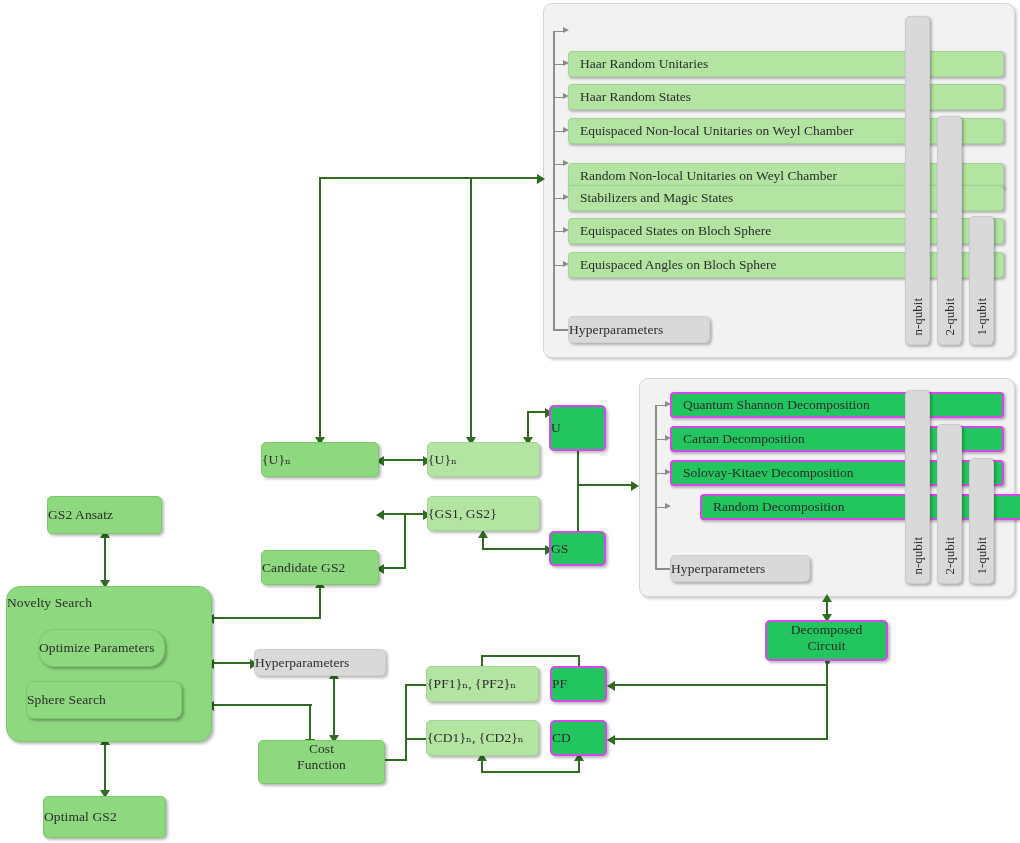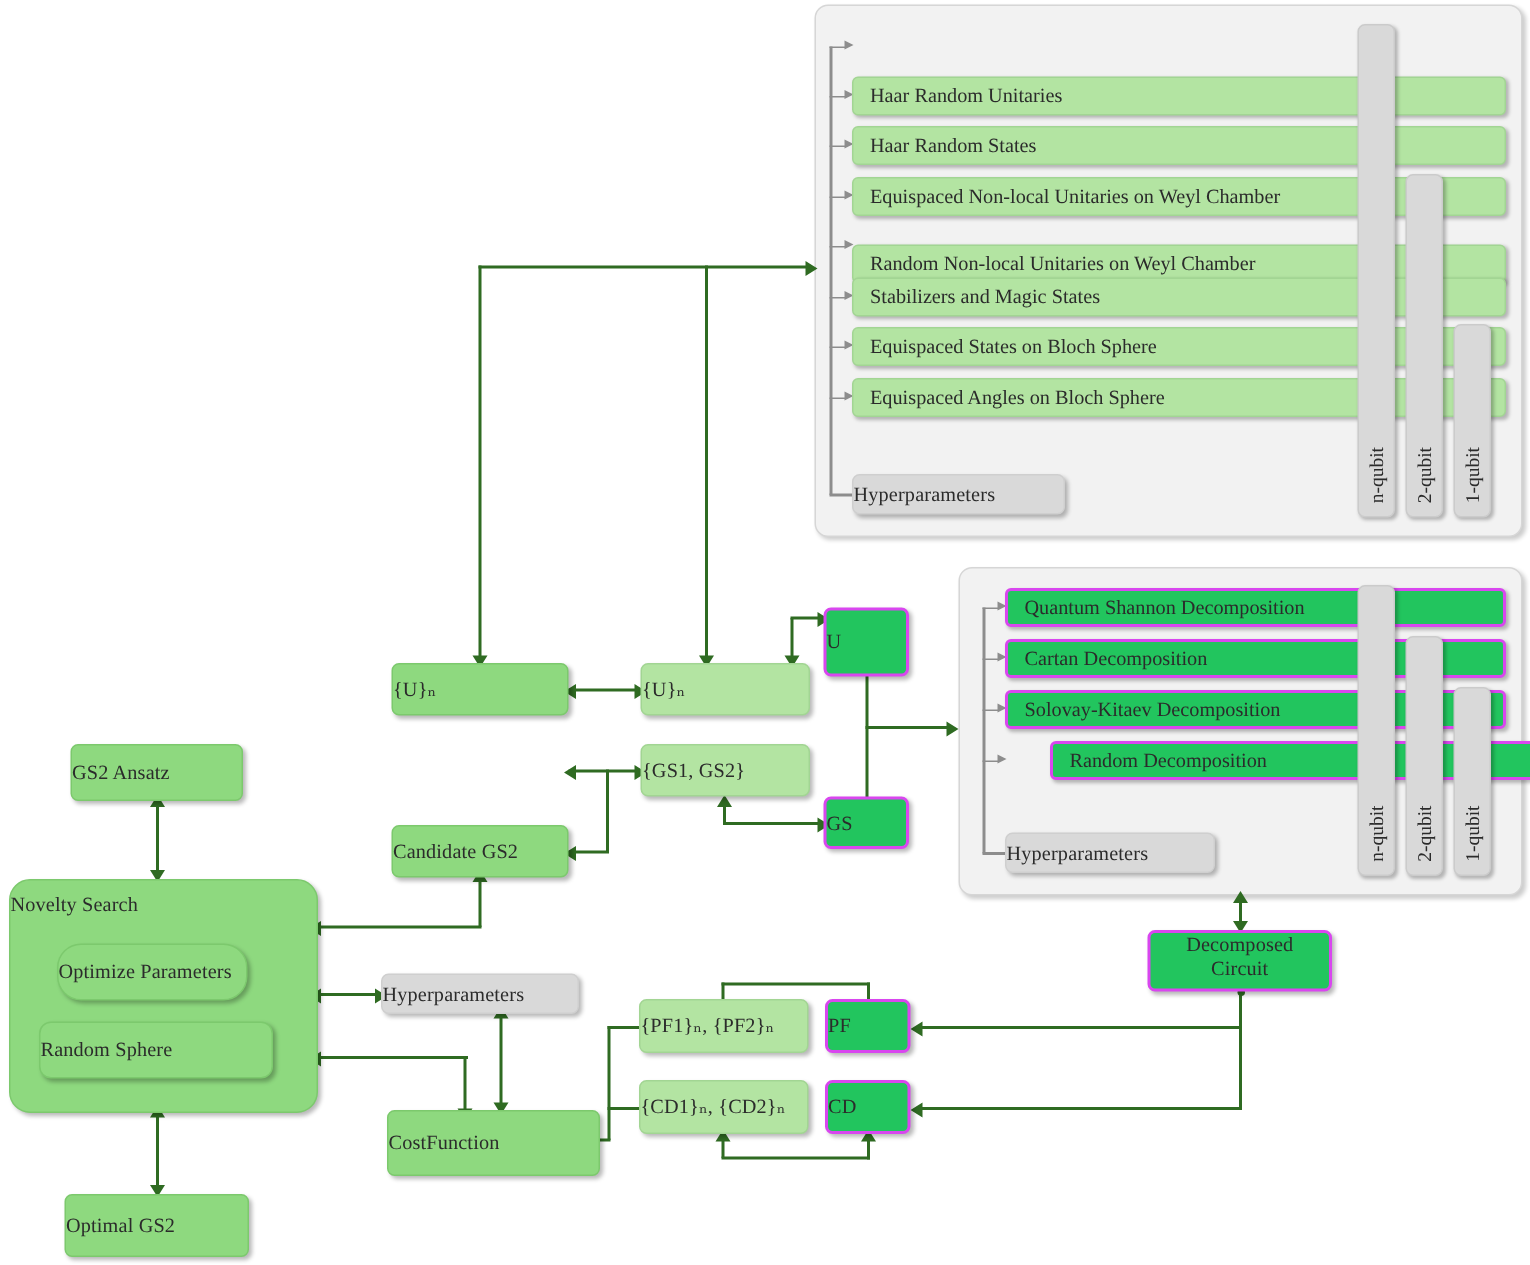--- a/index.html
+++ b/index.html
@@ -275,32 +275,32 @@
     <span>GS2 Ansatz</span>
     </div>
 
   <div class="node g-big" style="left:6px;top:586px;width:206px;height:156px;align-items:flex-start;">
     <span style="margin-top:8px;font-size:13.5px;">Novelty Search</span>
     </div>
   <div class="node g-mid" style="left:26px;top:629px;width:127px;height:38px;border-radius:16px;margin-left:12px;">
     <span>Optimize Parameters</span>
     </div>
   <div class="node g-mid" style="left:26px;top:681px;width:156px;height:38px;border-radius:8px;">
-    <span>Random Sphere</span>
+    <span>Sphere Search</span>
     </div>
 
   <div class="node g-mid" style="left:43px;top:796px;width:123px;height:42px;">
     <span>Optimal GS2</span>
     </div>
 
   <div class="node g-grey" style="left:254px;top:649px;width:132px;height:27px;">
     <span>Hyperparameters</span>
     </div>
 
-  <div class="node g-mid" style="left:258px;top:740px;width:142px;height:44px;flex-direction:row;">
+  <div class="node g-mid" style="left:258px;top:740px;width:127px;height:44px;flex-direction:column;">
     <span>Cost</span>
     <span>Function</span>
     </div>
 
   <div class="node g-pale" style="left:765px;top:620px;width:123px;height:41px;flex-direction:column;">
     <span>Decomposed</span>
     <span>Circuit</span>
     </div>
 
   <div class="node g-light" style="left:426px;top:666px;width:113px;height:36px;">

